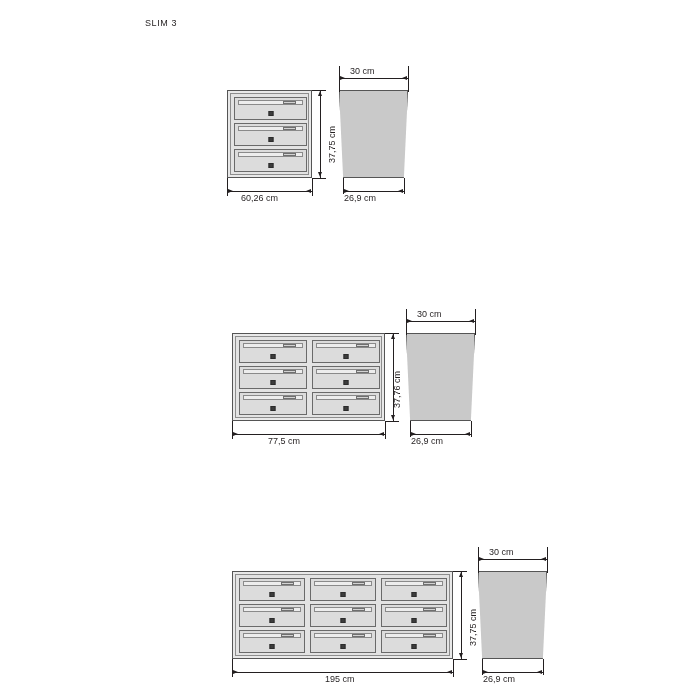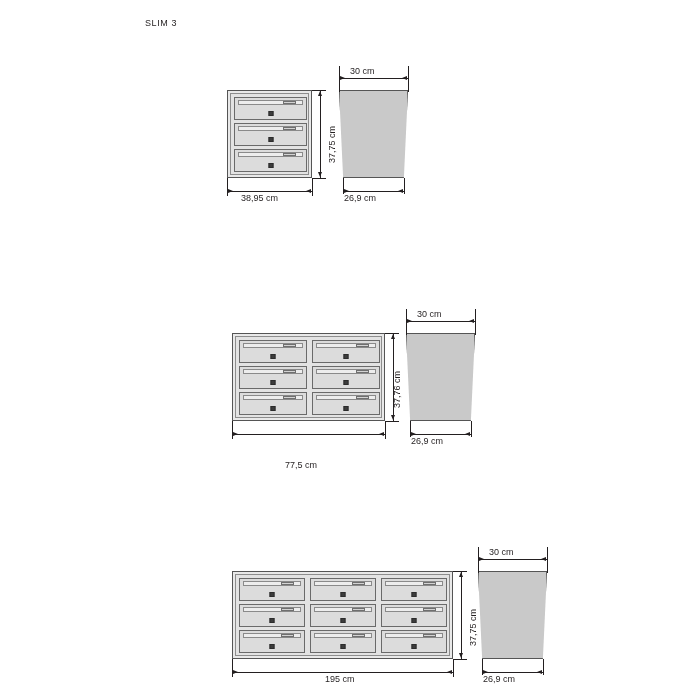--- a/index.html
+++ b/index.html
@@ -172,21 +172,21 @@
         <div class="slot"></div>
         <div class="lock"></div>
       </div>
     </div>
 
     <div class="tick-v" style="left:227px;top:178px;height:18px;"></div>
     <div class="tick-v" style="left:312px;top:178px;height:18px;"></div>
     <div class="dim-h" style="left:227px;top:191px;width:85px;"></div>
     <div class="arrow right" style="left:228px;top:189px;"></div>
     <div class="arrow left" style="left:306px;top:189px;"></div>
-    <div class="dim-label" style="left:241px;top:193px;">38,95 cm</div>
+    <div class="dim-label" style="left:241px;top:193px;">60,26 cm</div>
 
     <div class="tick-h" style="left:312px;top:90px;width:14px;"></div>
     <div class="tick-h" style="left:312px;top:178px;width:14px;"></div>
     <div class="dim-v" style="left:320px;top:90px;height:88px;"></div>
     <div class="arrow down" style="left:318px;top:172px;"></div>
     <div class="arrow up" style="left:318px;top:91px;"></div>
     <div class="dim-label vert" style="left:327px;top:163px;">37,75 cm</div>
 
     <div class="side" style="left:339px;top:90px;width:69px;height:88px;clip-path:polygon(0 0,100% 0,94% 100%,6% 100%);"></div>
 
@@ -239,21 +239,21 @@
         <div class="slot"></div>
         <div class="lock"></div>
       </div>
     </div>
 
     <div class="tick-v" style="left:232px;top:421px;height:18px;"></div>
     <div class="tick-v" style="left:385px;top:421px;height:18px;"></div>
     <div class="dim-h" style="left:232px;top:434px;width:153px;"></div>
     <div class="arrow right" style="left:233px;top:432px;"></div>
     <div class="arrow left" style="left:379px;top:432px;"></div>
-    <div class="dim-label" style="left:285px;top:436px;margin-top:24px;">77,5 cm</div>
+    <div class="dim-label" style="left:268px;top:436px;">77,5 cm</div>
 
     <div class="tick-h" style="left:385px;top:333px;width:14px;"></div>
     <div class="tick-h" style="left:385px;top:421px;width:14px;"></div>
     <div class="dim-v" style="left:393px;top:333px;height:88px;"></div>
     <div class="arrow down" style="left:391px;top:415px;"></div>
     <div class="arrow up" style="left:391px;top:334px;"></div>
     <div class="dim-label vert" style="left:392px;top:408px;">37,76 cm</div>
 
     <div class="side" style="left:406px;top:333px;width:69px;height:88px;clip-path:polygon(0 0,100% 0,94% 100%,6% 100%);"></div>
 

